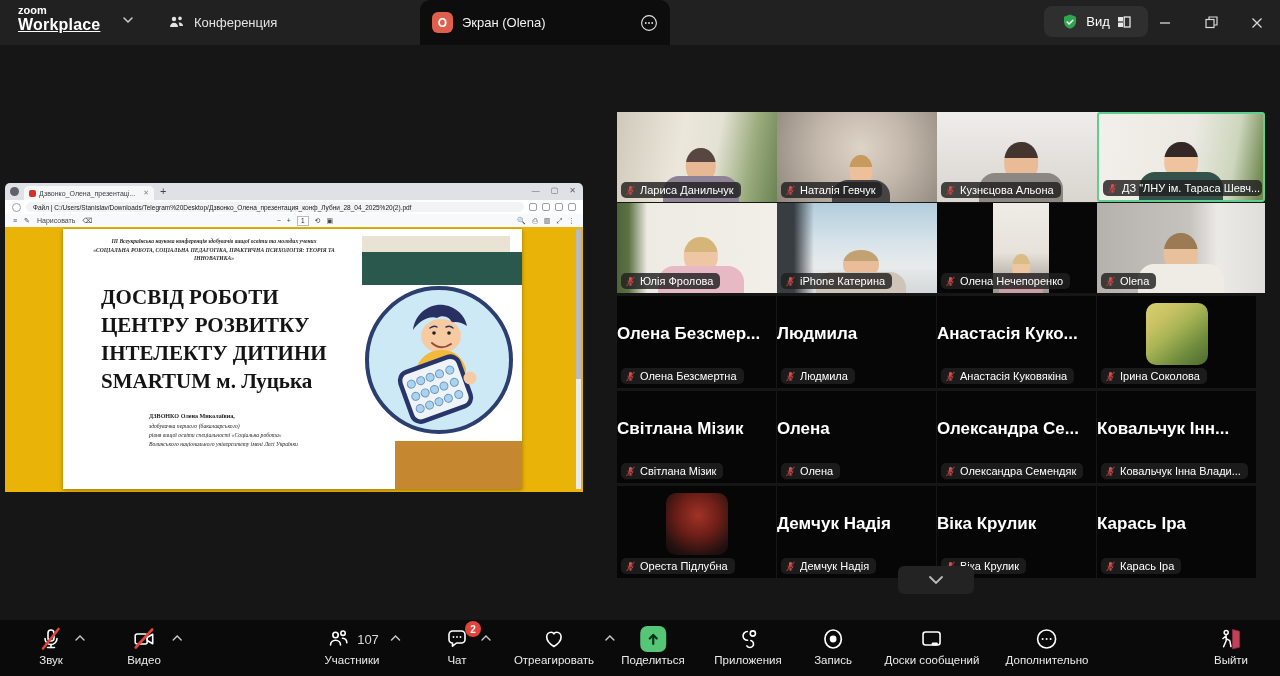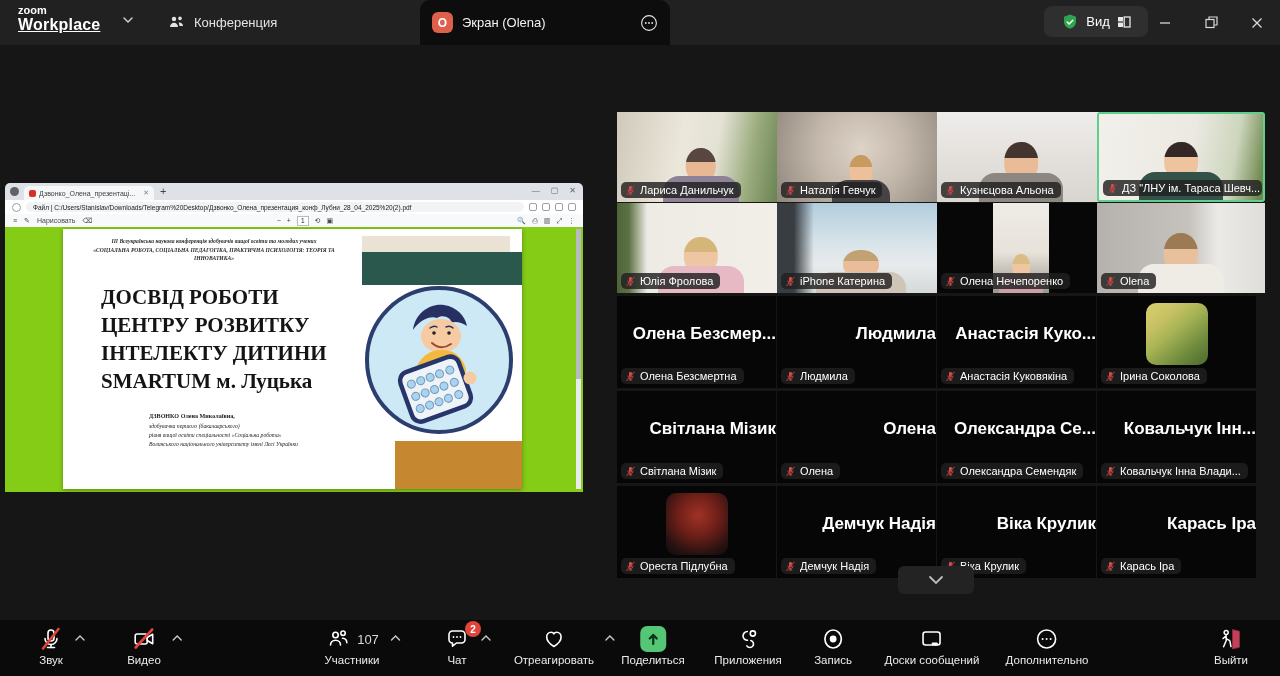--- a/index.html
+++ b/index.html
@@ -35,21 +35,21 @@
   .navdot{width:7px;height:7px;border:1px solid #9aa0a6;border-radius:50%;flex:0 0 auto;}
   .b-url{flex:1;height:10px;background:#f1f3f4;border-radius:6px;display:flex;align-items:center;padding:0 7px;
     font-size:6.5px;color:#202124;white-space:nowrap;overflow:hidden;}
   .b-actions{display:flex;gap:5px;}
   .b-actions i{width:6px;height:6px;border:1px solid #9aa0a6;border-radius:2px;}
   .b-pdfbar{height:13px;background:#f8f9fa;border-bottom:1px solid #d7d9dc;display:flex;align-items:center;gap:7px;
     padding:0 8px;font-size:7px;color:#474747;}
   .pgbox{border:1px solid #bbb;background:#fff;padding:0 3px;font-size:6.5px;color:#222;line-height:8px;}
   .pdf-mid{margin:0 auto;display:flex;align-items:center;gap:6px;}
   .pdf-right{display:flex;gap:6px;}
-  .b-content{position:absolute;left:0;top:44px;width:578px;height:265px;background:#84cc16;overflow:hidden;}
+  .b-content{position:absolute;left:0;top:44px;width:578px;height:265px;background:#eab308;overflow:hidden;}
   .scrollbar{position:absolute;right:2px;top:2px;width:5px;height:260px;background:#e9eaec;}
   .scrollthumb{width:5px;height:150px;background:#b7babe;}
   .slide{position:absolute;left:58px;top:2px;width:459px;height:260px;background:#fff;box-shadow:0 1px 4px rgba(0,0,0,.35);}
   .sl-head{position:absolute;left:20px;top:8px;width:262px;text-align:center;font-family:"Liberation Serif",serif;
     font-style:italic;font-weight:bold;font-size:5.6px;line-height:1.55;color:#2b2b2b;}
   .sl-cream{position:absolute;left:299px;top:7px;width:148px;height:16px;background:#eae2d2;}
   .sl-teal{position:absolute;left:299px;top:23px;width:160px;height:33px;background:#2b584d;}
   .sl-circle{position:absolute;left:302px;top:57px;width:148px;height:148px;border-radius:50%;background:#cde9f6;
     border:4px solid #2c3e6e;box-sizing:border-box;overflow:hidden;}
   .sl-gold{position:absolute;left:332px;top:212px;width:127px;height:48px;background:#c5872f;}
@@ -81,21 +81,21 @@
   .s6 .sil{width:90px;height:46px;}
   .s7{background:#070707;}
   .strip{position:absolute;left:50%;top:0;transform:translateX(-50%);width:56px;height:100%;
     background:linear-gradient(#efece7 0%,#e7e2da 55%,#9c958d 100%);--hair:#d9bd85;--skin:#eec6a2;--top:#caa0a6;}
   .strip .sil{width:44px;height:42px;}
   .s8{background:linear-gradient(90deg,#b5b2ad 0%,#c6c3be 55%,#eceae7 72%,#e0dedb 100%);--hair:#9b7a54;--skin:#e9c09c;--top:#efece6;}
   .s8 .sil{width:86px;height:64px;}
   .pill{position:absolute;left:4px;bottom:4px;display:flex;align-items:center;gap:4px;background:rgba(32,32,32,.82);
     border-radius:5px;padding:2px 7px 2px 4px;font-size:11px;color:#fff;white-space:nowrap;max-width:148px;overflow:hidden;}
   .mic{width:11px;height:11px;flex:0 0 auto;}
-  .big{position:absolute;left:0;top:28px;width:100%;text-align:right;color:#fff;font-size:17px;font-weight:bold;white-space:nowrap;overflow:hidden;}
+  .big{position:absolute;left:0;top:28px;width:100%;text-align:left;color:#fff;font-size:17px;font-weight:bold;white-space:nowrap;overflow:hidden;}
   .avatar{position:absolute;left:50%;top:7px;transform:translateX(-50%);width:62px;height:62px;border-radius:10px;}
   .av-iryna{background:linear-gradient(140deg,#d8d06e 0%,#c9c264 25%,#a8b455 45%,#6d8a3c 75%,#4c6a2e 100%);}
   .av-oresta{background:radial-gradient(circle at 52% 36%,#a03326 0%,#6e1f18 40%,#241110 78%,#120b0b 100%);}
   .more-btn{position:absolute;left:898px;top:566px;width:76px;height:28px;background:#232323;border-radius:6px;
     display:flex;align-items:center;justify-content:center;}
   
   .dock{position:absolute;left:0;top:620px;width:1280px;height:56px;background:#0a0a0a;}
   .ditem{position:absolute;top:5px;transform:translateX(-50%);display:flex;flex-direction:column;align-items:center;color:#ececec;}
   .ic{position:relative;height:28px;display:flex;align-items:center;gap:6px;}
   .lbl{font-size:11.5px;margin-top:1px;white-space:nowrap;}

